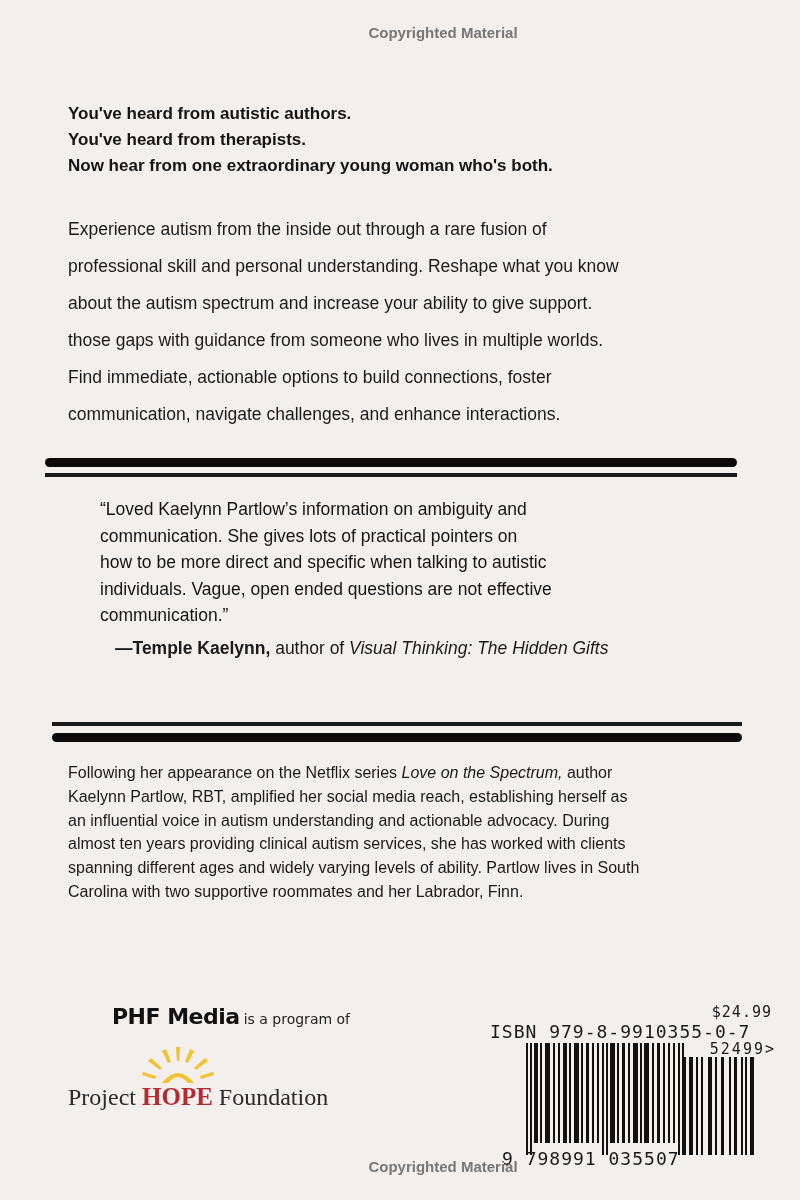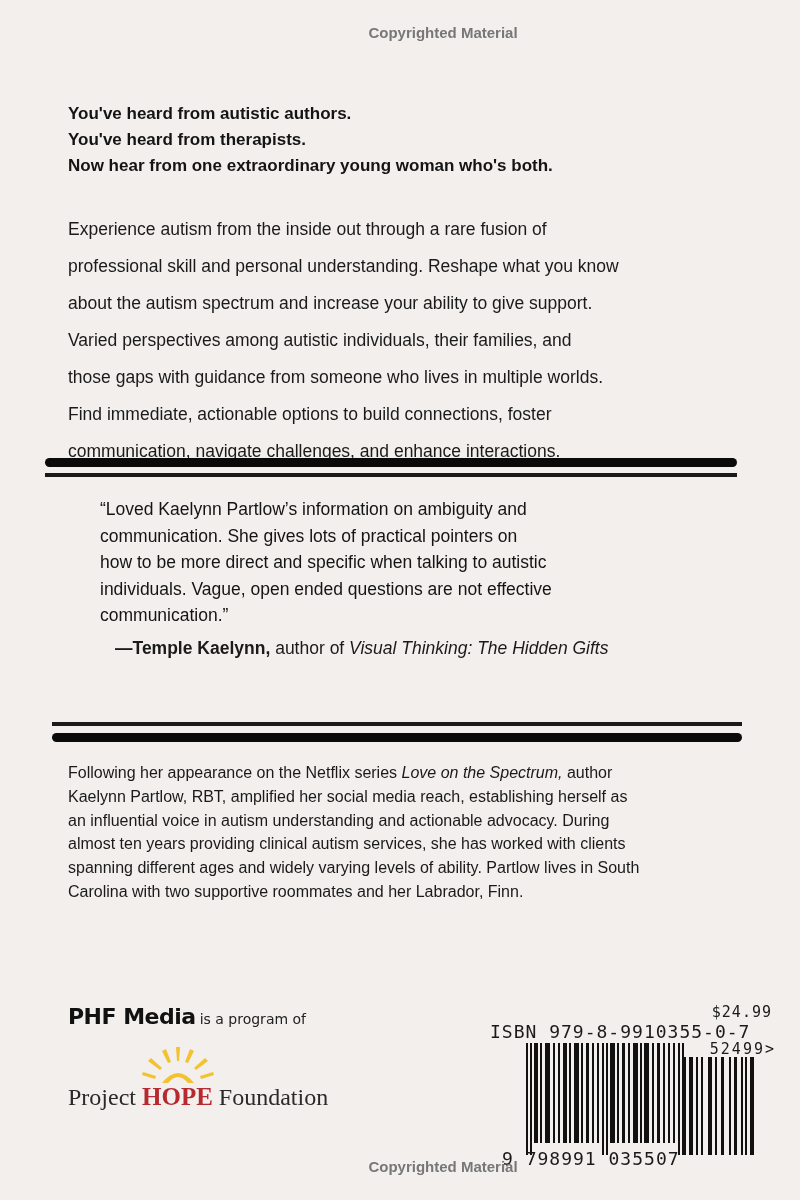--- a/index.html
+++ b/index.html
@@ -66,21 +66,21 @@
       position: absolute; left: 68px; top: 1004px;
     }
     .phf-title {
       font-family: "DejaVu Sans", sans-serif; font-weight: bold;
       font-size: 22px; color: #111; letter-spacing: -0.5px;
     }
     .phf-sub {
       font-family: "DejaVu Sans", sans-serif; font-size: 14px; color: #222;
       margin-left: 4px;
     }
-    .phf-line { white-space: nowrap; }
+    .phf-line { white-space: nowrap; margin-left: 44px; }
 
     .sun {
       position: absolute; left: 140px; top: 1045px; width: 76px; height: 42px;
     }
     .hope-logo {
       position: absolute; left: 68px; top: 1083px; white-space: nowrap;
       font-family: "Liberation Serif", serif; font-size: 24px; color: #2a2a2a;
     }
     .hope-logo .hope {
       color: #b5292f; font-weight: bold; font-size: 25px;
@@ -118,21 +118,20 @@
 <div class="intro">
   <div>You've heard from autistic authors.</div>
   <div>You've heard from therapists.</div>
   <div>Now hear from one extraordinary young woman who's both.</div>
 </div>
 
 <div class="desc">
   <div>Experience autism from the inside out through a rare fusion of</div>
   <div>professional skill and personal understanding. Reshape what you know</div>
   <div>about the autism spectrum and increase your ability to give support.</div>
-  <div>Varied perspectives among autistic individuals, their families, and</div>
   <div>those gaps with guidance from someone who lives in multiple worlds.</div>
   <div>Find immediate, actionable options to build connections, foster</div>
   <div>communication, navigate challenges, and enhance interactions.</div>
 </div>
 
 <div class="rule-thick r1a"></div>
 <div class="rule-thin r1b"></div>
 
 <div class="quote">
   <div>“Loved Kaelynn Partlow’s information on ambiguity and</div>

